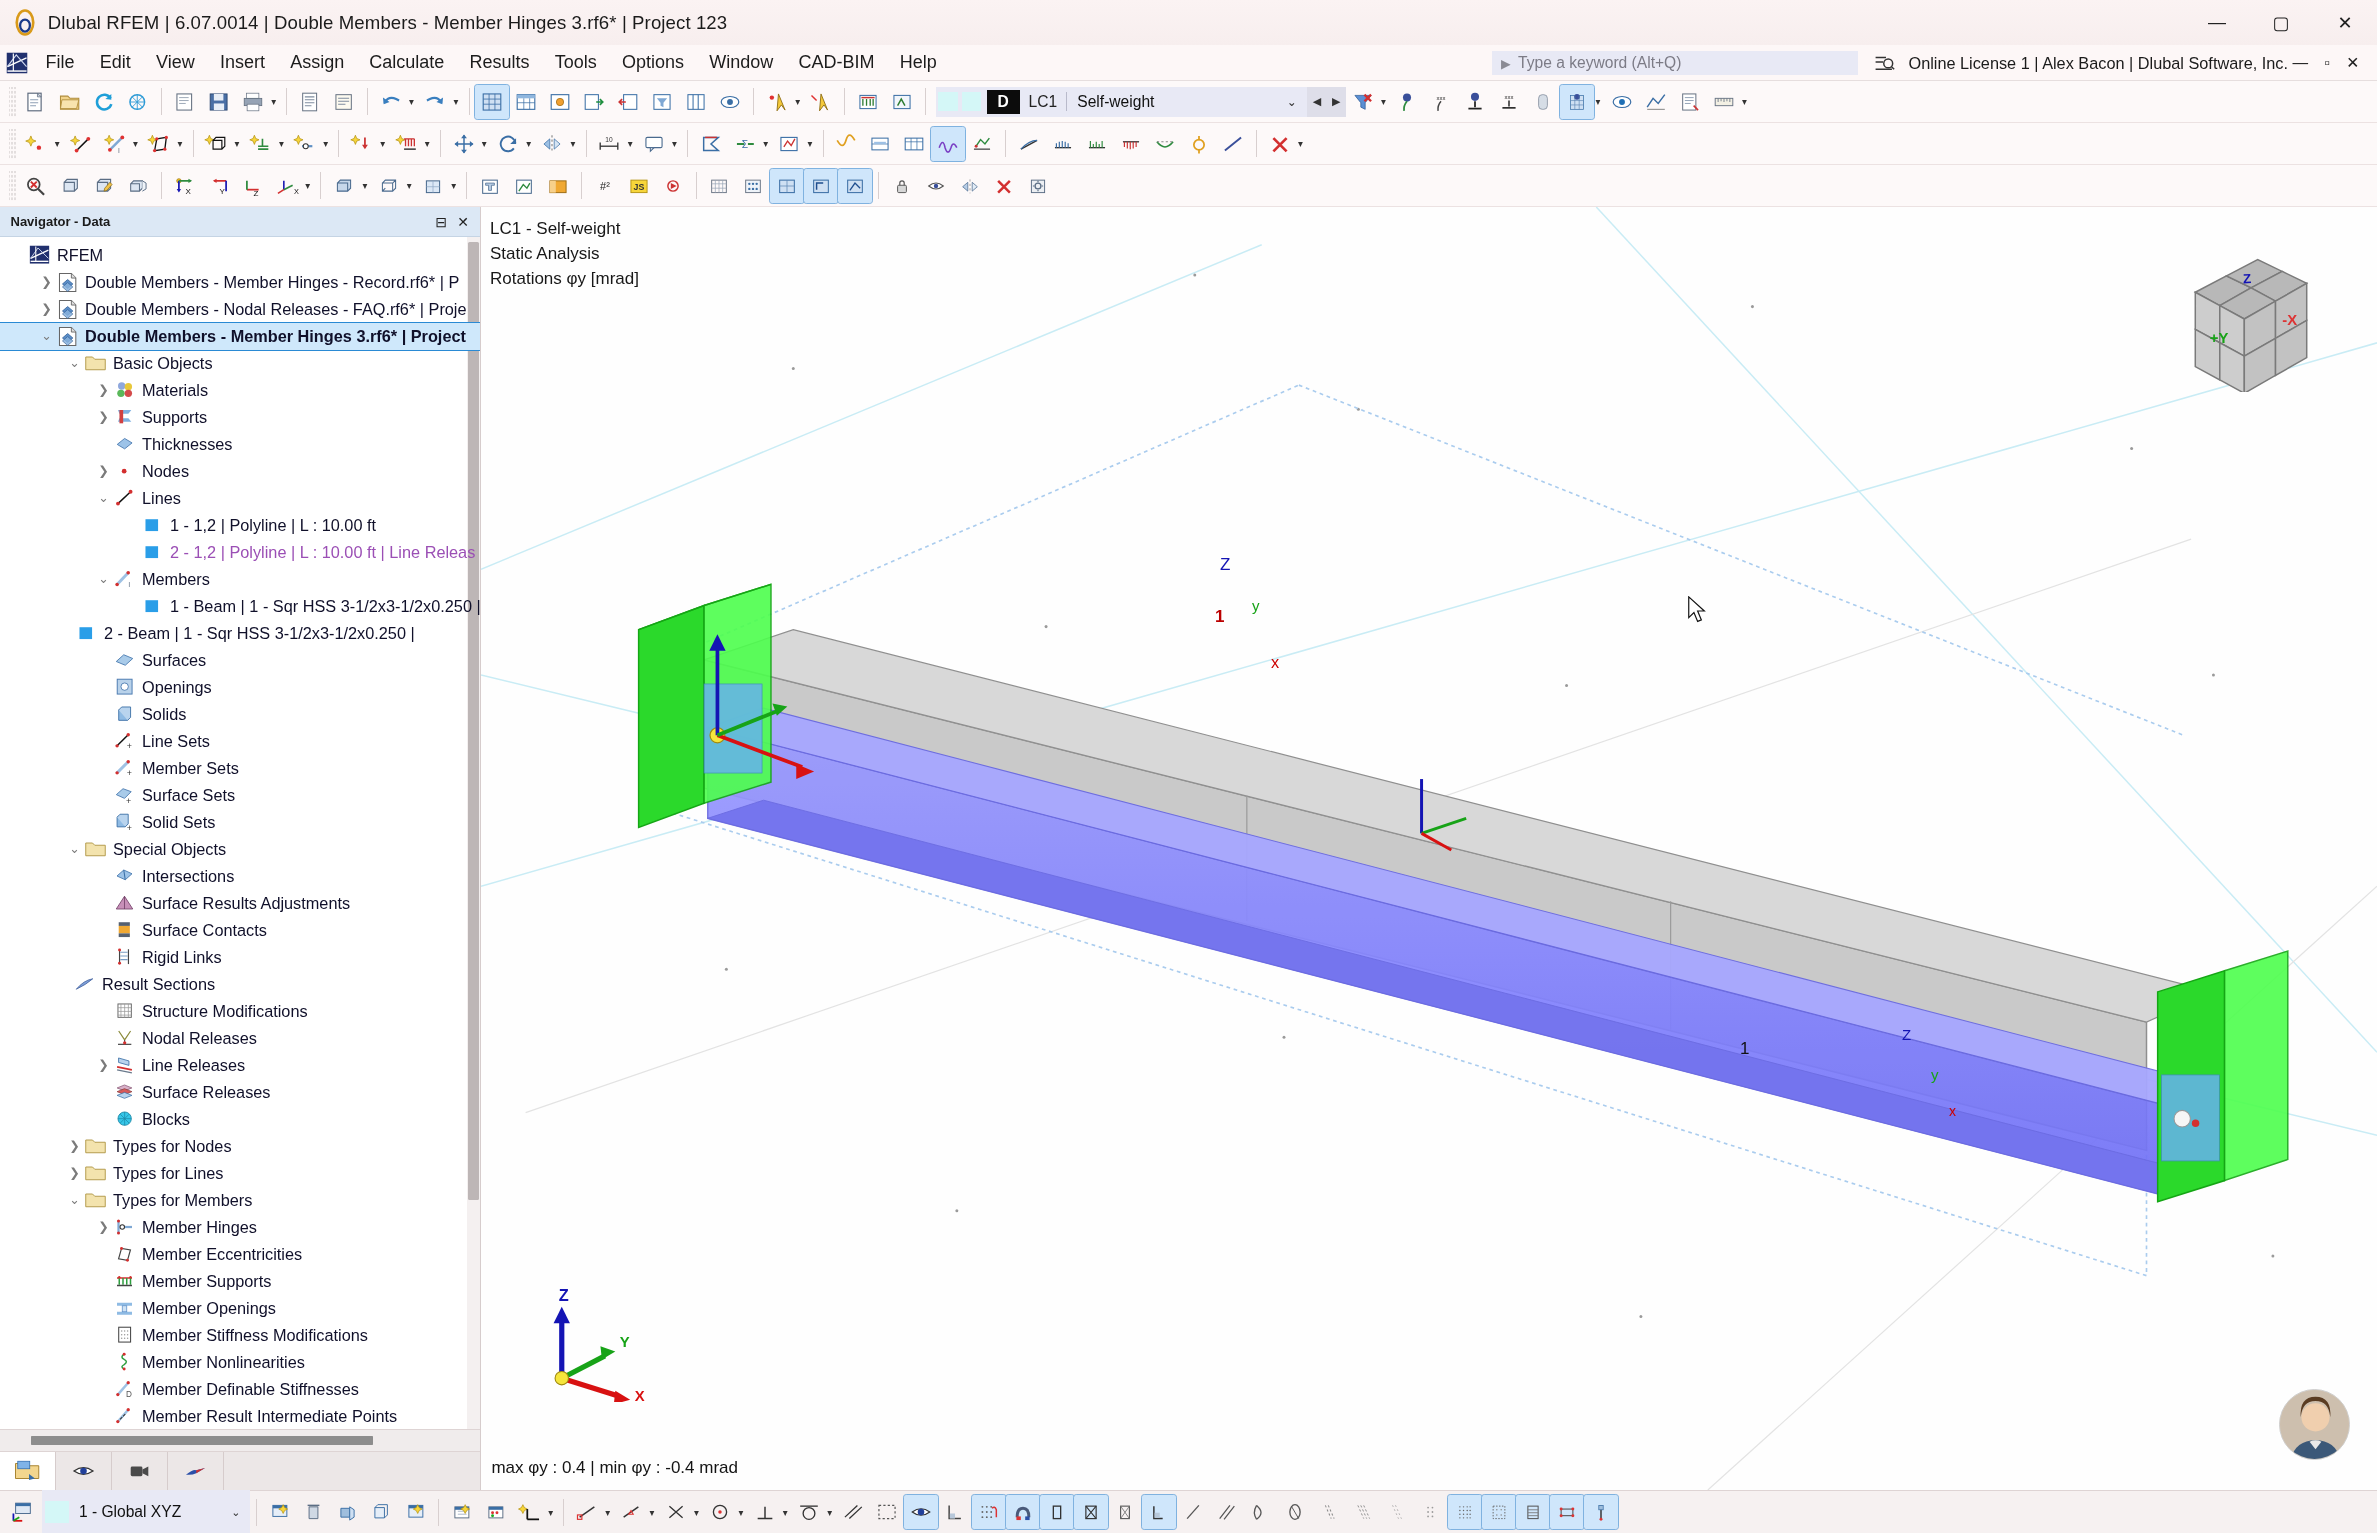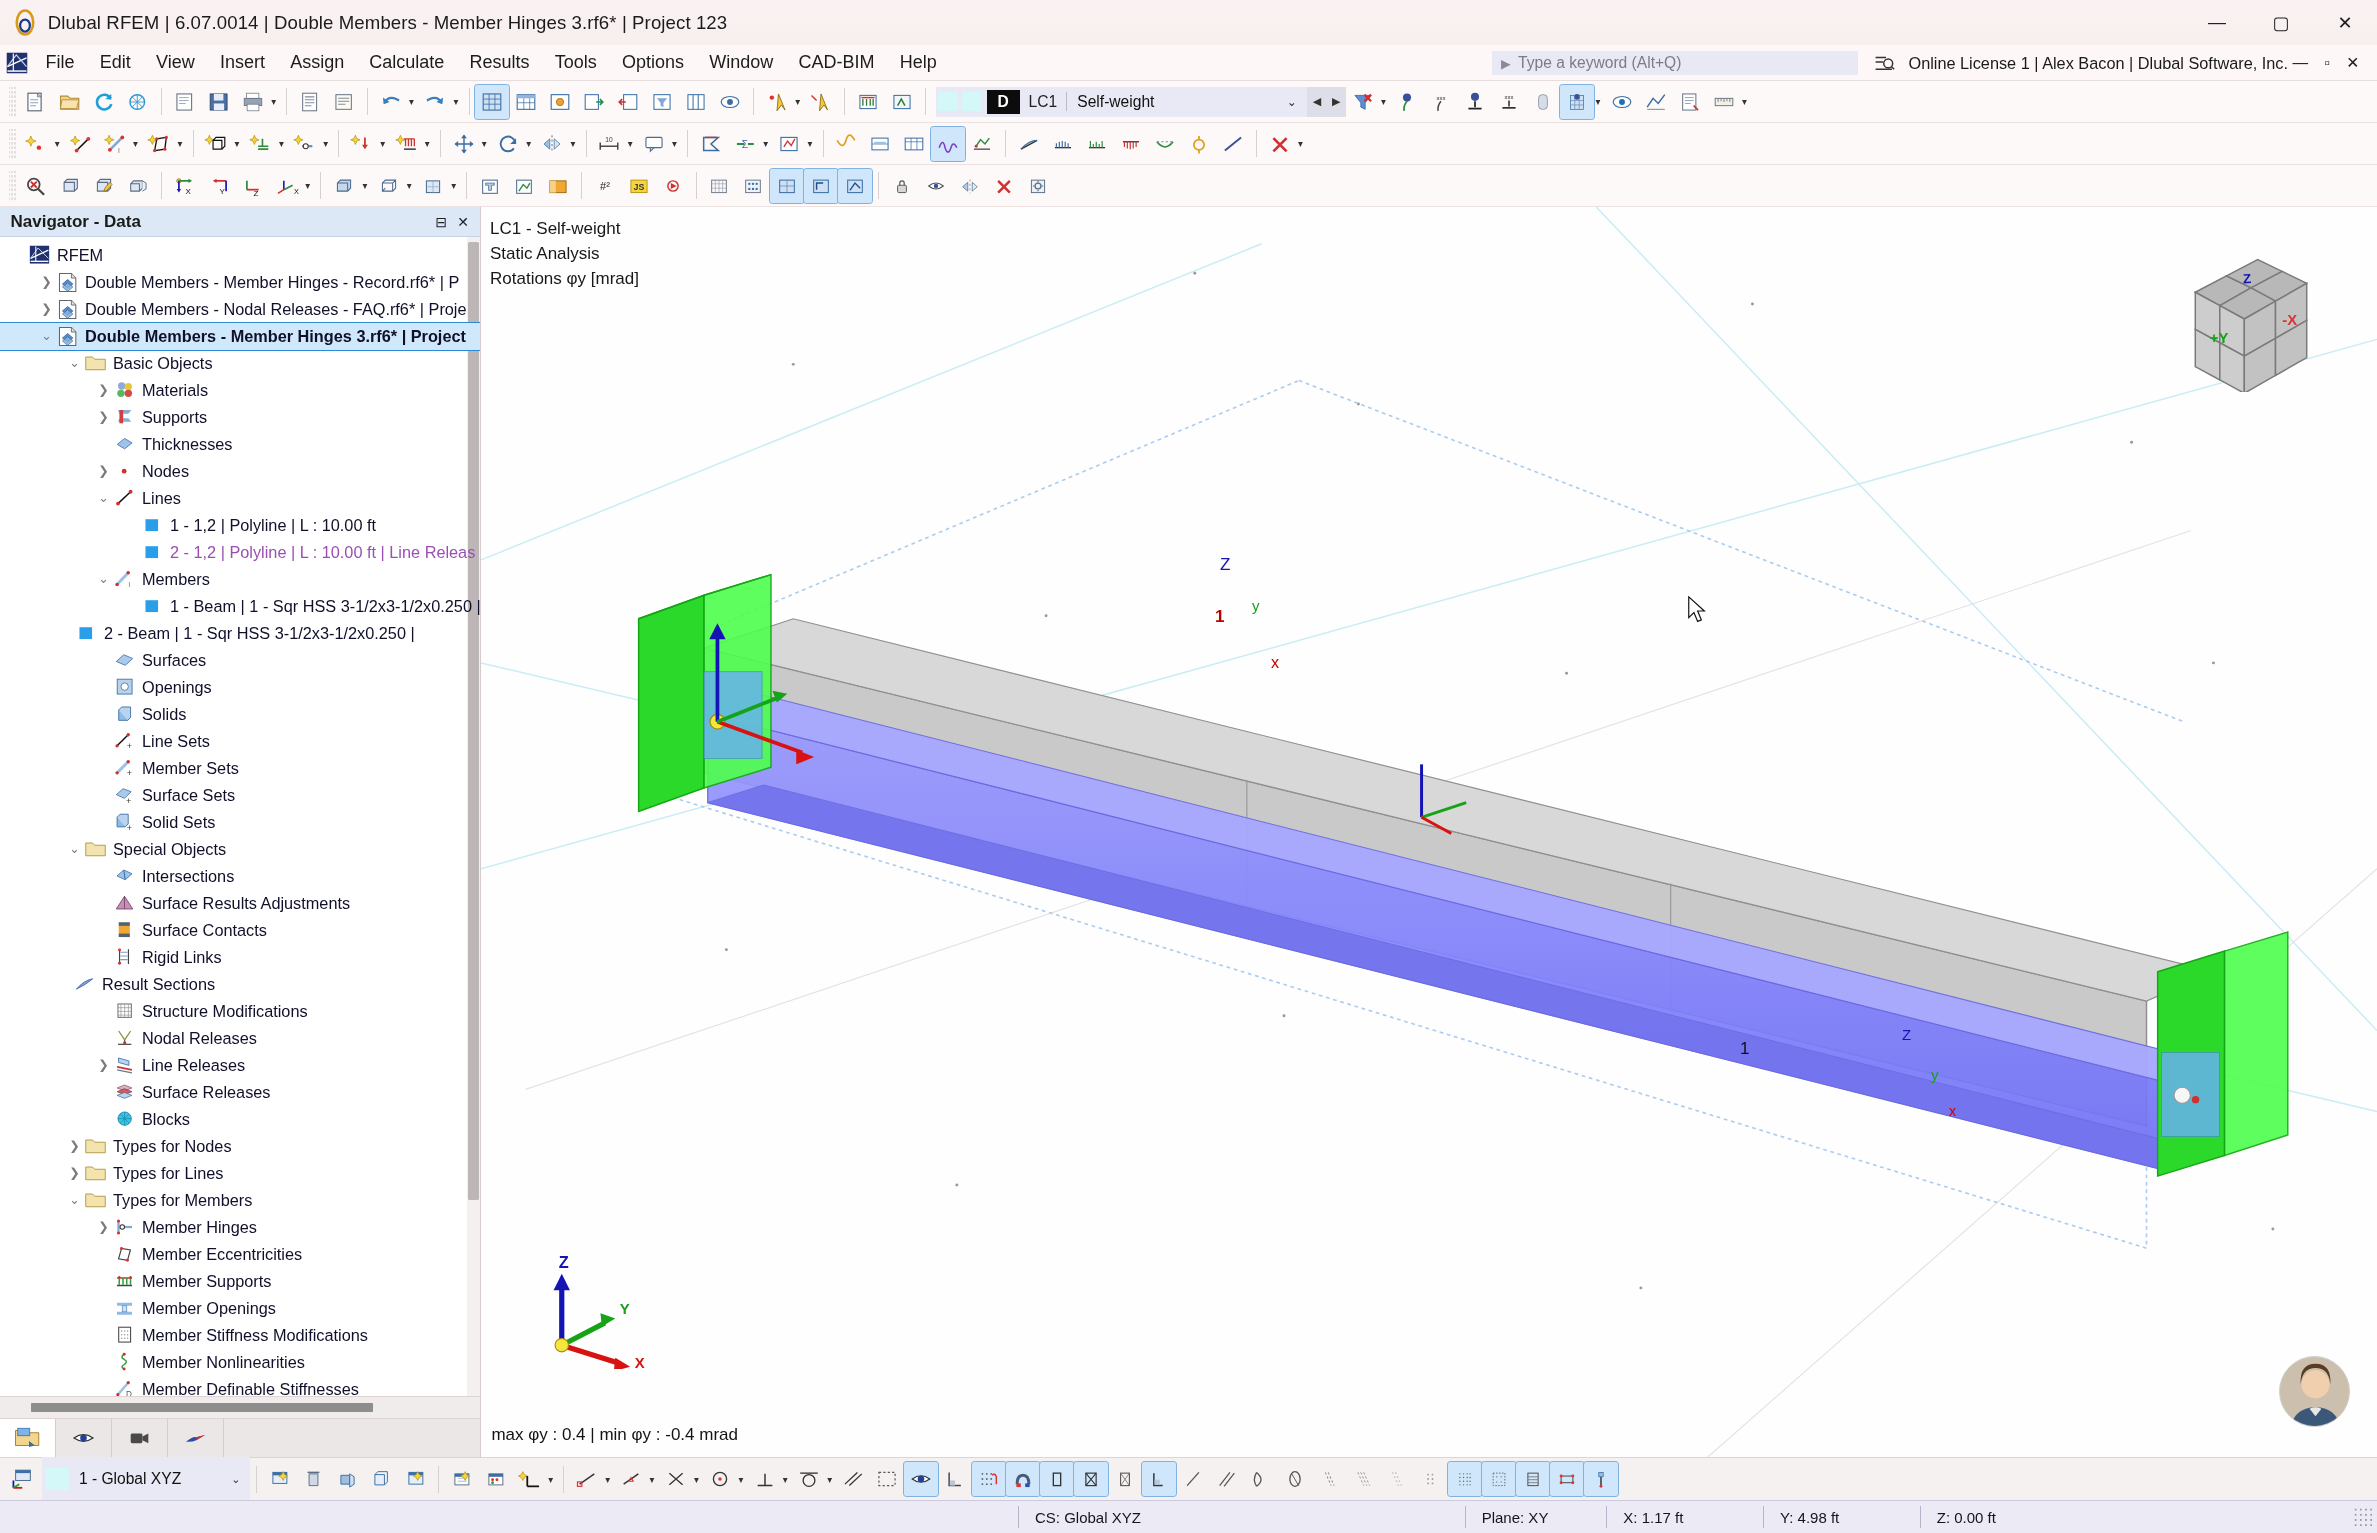--- a/index.html
+++ b/index.html
@@ -70,21 +70,21 @@
              justify-content:center; font-size:11px; color:#333; }
 
   
   .body { flex:1; display:flex; min-height:0; }
 
   
   .nav { width:481px; flex:0 0 481px; background:#fff; display:flex; flex-direction:column;
          border-right:0.7px solid #d6cccc; }
   .nav-head { height:30px; background:#dce8f5; display:flex; align-items:center; padding:0 6px;
               border-bottom:0.7px solid #c5d4e4; }
-  .nav-head-title { font-size:17px; color:#1b1b1b; font-weight:600; flex:1; padding-left:4.5px; }
+  .nav-head-title { font-size:13px; color:#1b1b1b; font-weight:600; flex:1; padding-left:4.5px; }
   .nav-head-btn { width:22px; height:22px; display:flex; align-items:center; justify-content:center;
                   font-size:14px; color:#222; }
   .tree { flex:1; overflow:hidden; position:relative; padding-top:4.5px; background:#fff; }
   .trow { height:27px; display:flex; align-items:center; font-size:16.3px; color:#10102a;
           white-space:nowrap; position:relative; }
   .trow.sel { background:#cfe8fb; outline:0.7px solid #2a8ad4; }
   .trow.sel .tlabel { font-weight:bold; }
   .twist { width:19.3px; height:19.3px; display:flex; align-items:center; justify-content:center;
            font-size:12.6px; color:#7b7b7b; flex:0 0 19.3px; }
   .ticon { width:22px; height:21px; flex:0 0 22px; margin-right:6.7px; display:flex;
@@ -1820,28 +1820,14 @@
     </div>
     <div class="tool active">
       <svg width="24" height="22" viewBox="0 0 32 30">
           <path d="M16 6 v18" stroke="#333" stroke-width="2"></path>
           <rect x="13" y="6" width="6" height="6" fill="#9fbedd" stroke="#3a6ea5"></rect>
           <circle cx="16" cy="25" r="2" fill="#d33"></circle>
         </svg>
     </div>
   </div>
 
-  <div class="statusbar">
-    <div style="width:1018px"></div>
-    <div class="sb-div"></div>
-    <div class="sb-cell" style="width:446px">CS: Global XYZ</div>
-    <div class="sb-div"></div>
-    <div class="sb-cell" style="width:141px">Plane: XY</div>
-    <div class="sb-div"></div>
-    <div class="sb-cell" style="width:156px">X: 1.17 ft</div>
-    <div class="sb-div"></div>
-    <div class="sb-cell" style="width:156px">Y: 4.98 ft</div>
-    <div class="sb-div"></div>
-    <div class="sb-cell" style="width:156px">Z: 0.00 ft</div>
-    <div class="sb-grip"></div>
-  </div>
 </div>
 
 
 </body></html>

